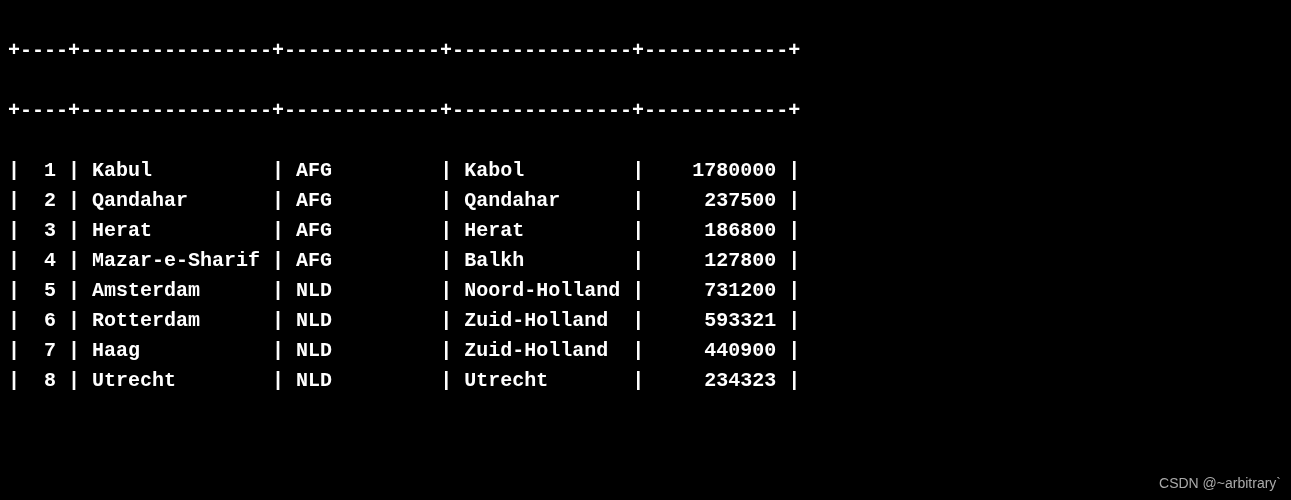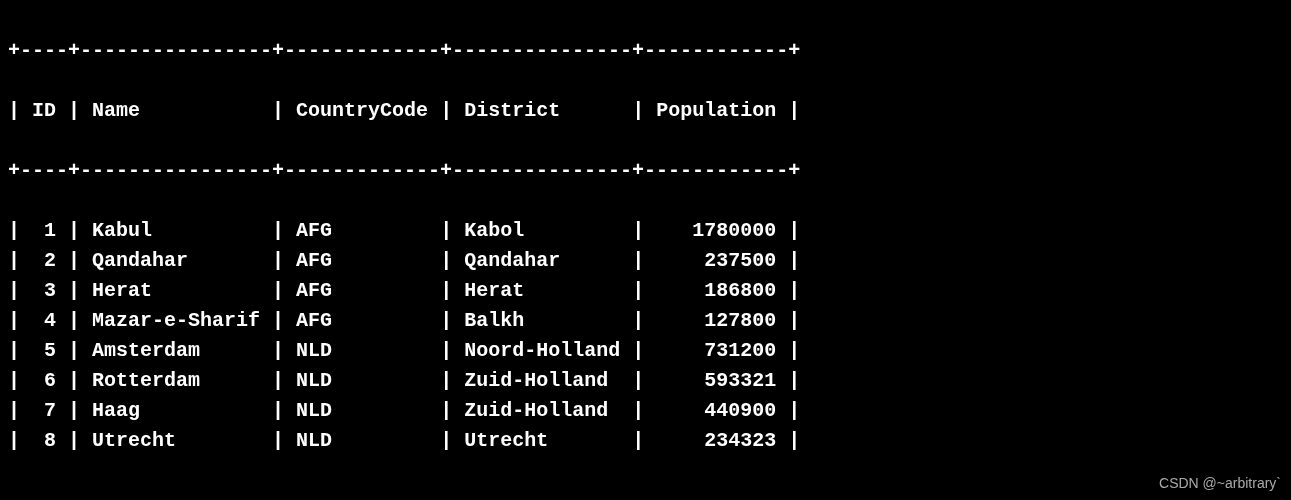--- a/index.html
+++ b/index.html
@@ -30,20 +30,19 @@
       font-weight: normal;
       color: #aaa;
       font-family: Arial, sans-serif;
     }
   </style>
 </head>
 <body>
 
 <div class="terminal">
 <div>+----+----------------+-------------+---------------+------------+</div>
-<div>| <span>ID</span> | <span>Name</span>           | <span>CountryCode</span> | <span>District</span>      | <span>Population</span> |</div>
 <div>+----+----------------+-------------+---------------+------------+</div>
 <div id="rows-container"><div>| <span> 1</span> | <span>Kabul         </span> | <span>AFG        </span> | <span>Kabol        </span> | <span>   1780000</span> |</div><div>| <span> 2</span> | <span>Qandahar      </span> | <span>AFG        </span> | <span>Qandahar     </span> | <span>    237500</span> |</div><div>| <span> 3</span> | <span>Herat         </span> | <span>AFG        </span> | <span>Herat        </span> | <span>    186800</span> |</div><div>| <span> 4</span> | <span>Mazar-e-Sharif</span> | <span>AFG        </span> | <span>Balkh        </span> | <span>    127800</span> |</div><div>| <span> 5</span> | <span>Amsterdam     </span> | <span>NLD        </span> | <span>Noord-Holland</span> | <span>    731200</span> |</div><div>| <span> 6</span> | <span>Rotterdam     </span> | <span>NLD        </span> | <span>Zuid-Holland </span> | <span>    593321</span> |</div><div>| <span> 7</span> | <span>Haag          </span> | <span>NLD        </span> | <span>Zuid-Holland </span> | <span>    440900</span> |</div><div>| <span> 8</span> | <span>Utrecht       </span> | <span>NLD        </span> | <span>Utrecht      </span> | <span>    234323</span> |</div></div>
 
 
 </div>
 
 <div class="watermark">CSDN @~arbitrary`</div>
 
 </body></html>

